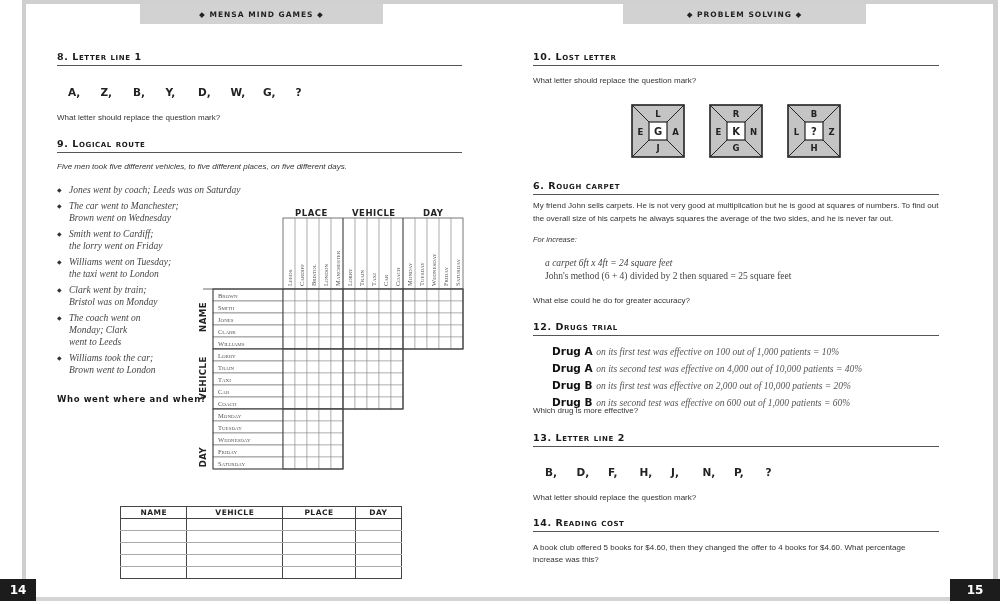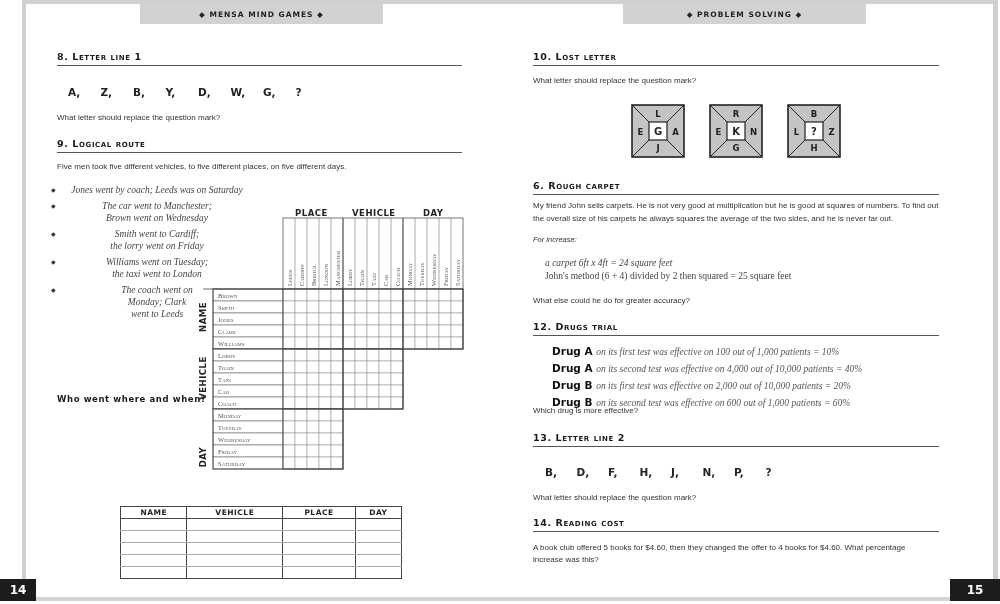--- a/index.html
+++ b/index.html
@@ -24,21 +24,21 @@
   .page-num.right { left: 950px; width: 50px; }
 
   .h { position: absolute; font-family: "DejaVu Sans", sans-serif; font-weight: bold; font-size: 9.5px;
     letter-spacing: 0.6px; color: #1a1a1a; font-variant: small-caps; }
   .rule { position: absolute; height: 1px; background: #555; }
   .body-text { position: absolute; font-family: "Liberation Sans", sans-serif; font-size: 8px; color: #333; }
   .letters { position: absolute; font-family: "DejaVu Sans", sans-serif; font-weight: bold; font-size: 10.5px; color: #222; display: flex; }
   .letters span { display: inline-block; }
   .serif-it { font-family: "Liberation Serif", serif; font-style: italic; color: #444; }
 
-  .clues { position: absolute; left: 51px; top: 184px; width: 200px; list-style: none; text-align: center; }
+  .clues { position: absolute; left: 57px; top: 184px; width: 200px; list-style: none; }
   .clues li { position: relative; padding-left: 12px; font-family: "Liberation Serif", serif; font-style: italic;
     font-size: 9.5px; line-height: 12px; color: #444; margin-bottom: 4px; }
   .clues li::before { content: "\25C6"; position: absolute; left: 0; top: 0; font-size: 6px; font-style: normal; color: #333; }
 
   .grid-head { position: absolute; font-weight: bold; font-size: 8.5px; color: #222; letter-spacing: 0.5px; }
   .side-label { position: absolute; font-weight: bold; font-size: 8.5px; color: #222; letter-spacing: 0.5px;
     transform: rotate(-90deg); transform-origin: center; white-space: nowrap; text-align: center; }
 
   svg text { font-family: "Liberation Serif", serif; }
   .answer-table { position: absolute; left: 120px; top: 506px; width: 282px; border-collapse: collapse; }
@@ -76,28 +76,30 @@
     <span style="width: 32.5px;">Y,</span>
     <span style="width: 32.5px;">D,</span>
     <span style="width: 32.5px;">W,</span>
     <span style="width: 32.5px;">G,</span>
     <span style="width: 32.5px;">?</span>
   </div>
 <div class="body-text" style="left:57px; top:113px;">What letter should replace the question mark?</div>
 
 <div class="h" style="left:57px; top:138px;">9. Logical route</div>
 <div class="rule" style="left:57px; top:152px; width:405px;"></div>
-<div class="body-text" style="left:57px; top:162px;">Five men took five different vehicles, to five different places, on five different days.</div>
+<div class="body-text" style="left:57px; top:162px;font-style:italic;">Five men took five different vehicles, to five different places, on five different days.</div>
 
 <ul class="clues" id="clues">
     <li>Jones went by coach; Leeds was on Saturday</li>
     <li>The car went to Manchester;<br>Brown went on Wednesday</li>
     <li>Smith went to Cardiff;<br>the lorry went on Friday</li>
     <li>Williams went on Tuesday;<br>the taxi went to London</li>
+    <li>Clark went by train;<br>Bristol was on Monday</li>
     <li>The coach went on<br>Monday; Clark<br>went to Leeds</li>
+    <li>Williams took the car;<br>Brown went to London</li>
   </ul>
 
 <div class="h" style="left:57px; top:394px; font-variant:normal; font-size:8.5px;">Who went where and when?</div>
 
 <div class="grid-head" style="left:295px; top:208px;">PLACE</div>
 <div class="grid-head" style="left:352px; top:208px;">VEHICLE</div>
 <div class="grid-head" style="left:423px; top:208px;">DAY</div>
 
 <div class="side-label" style="left:183px; top:312px; width:40px;">NAME</div>
 <div class="side-label" style="left:178px; top:373px; width:50px;">VEHICLE</div>

